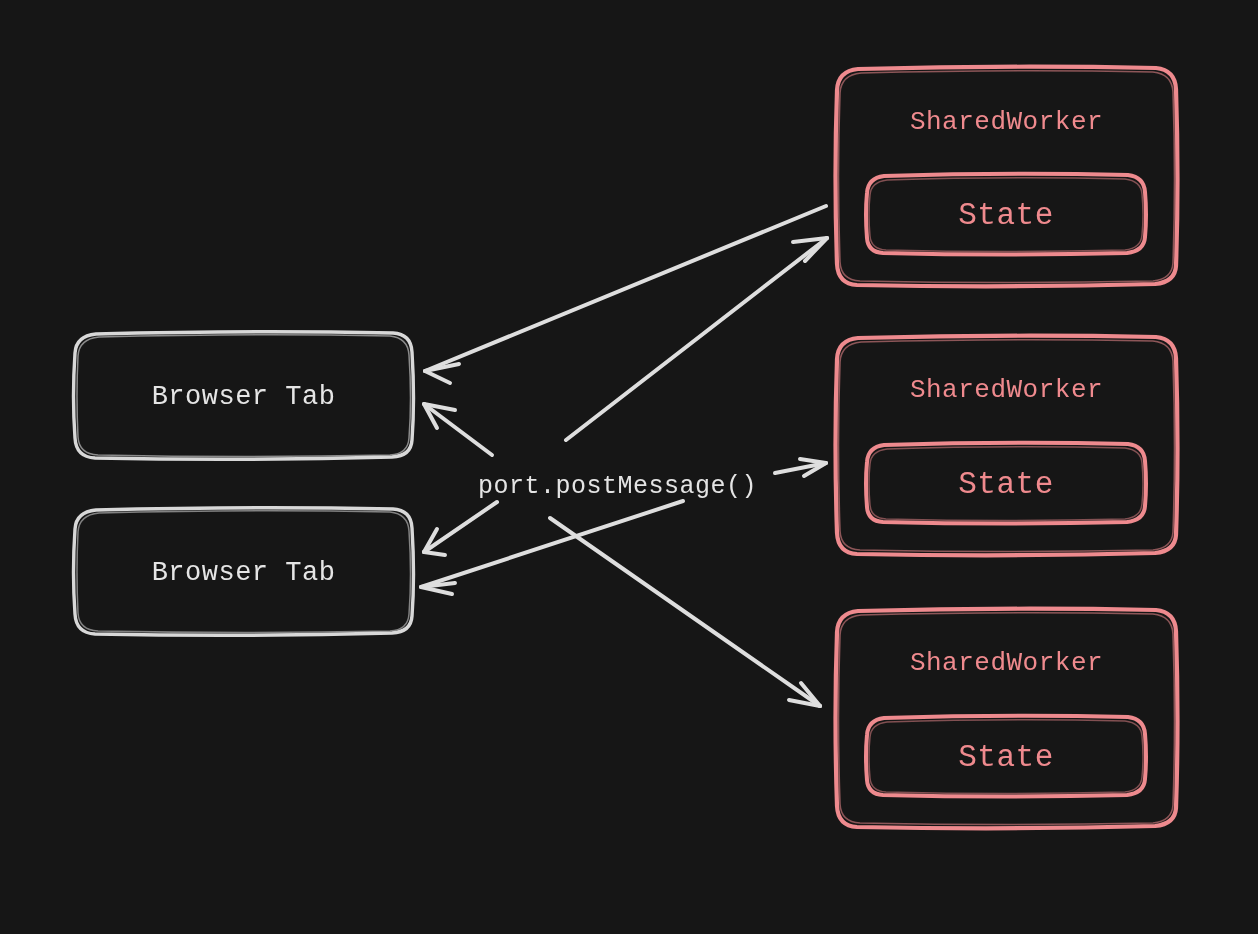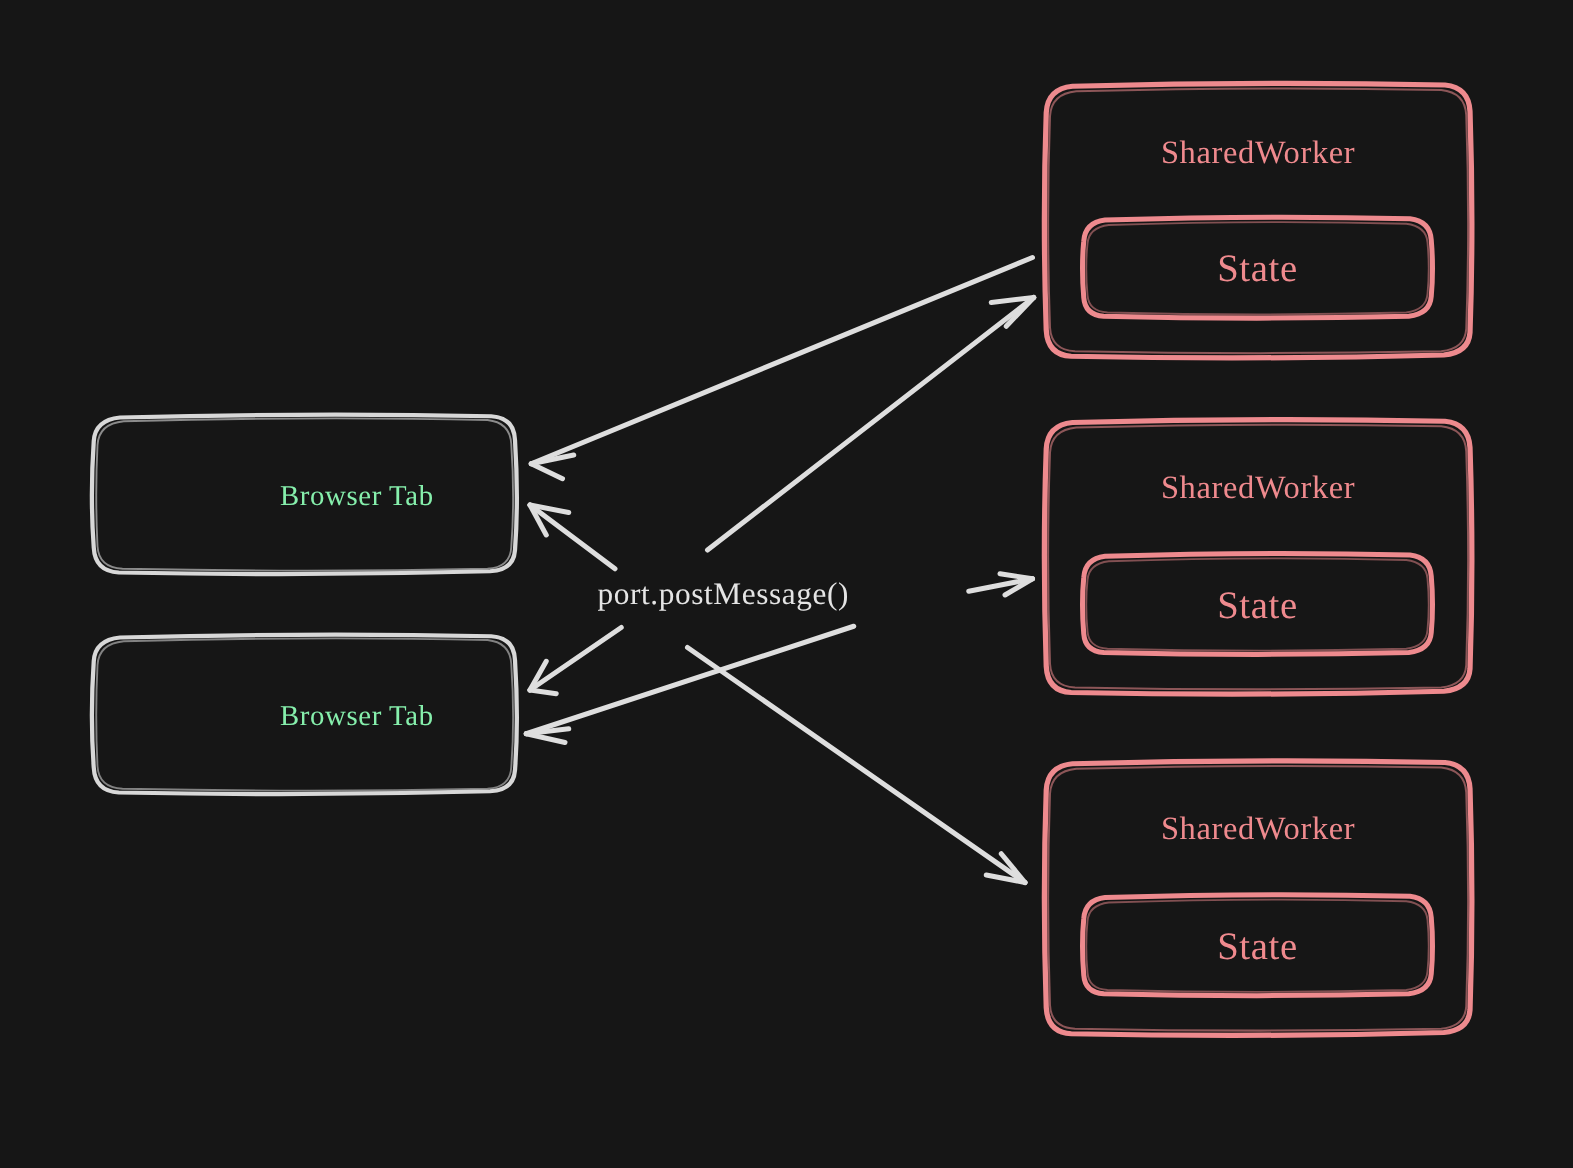--- a/index.html
+++ b/index.html
@@ -24,28 +24,27 @@
     inset: 0;
     width: 1258px;
     height: 934px;
   }
   .node-label {
     position: absolute;
     display: flex;
     align-items: center;
     justify-content: center;
     white-space: nowrap;
-    font-family: Liberation Serif, serif;
+    font-family: Liberation Mono, monospace;
     pointer-events: none;
     letter-spacing: 0.5px;
   }
   .lbl-tab {
-    color: #86efac;
-    font-size: 23px;
-    margin-left: 42px;
+    color: #e5e5e5;
+    font-size: 27px;
   }
   .lbl-worker {
     color: #ef8a8e;
     font-size: 26px;
   }
   .lbl-state {
     color: #ef8a8e;
     font-size: 31px;
   }
   .lbl-edge {
@@ -156,15 +155,15 @@
 
   <div class="node-label lbl-worker" style="left:837px; top:103px; width:339px; height:38px;">SharedWorker</div>
   <div class="node-label lbl-state" style="left:867px; top:196px; width:278px; height:38px;">State</div>
 
   <div class="node-label lbl-worker" style="left:837px; top:371px; width:339px; height:38px;">SharedWorker</div>
   <div class="node-label lbl-state" style="left:867px; top:465px; width:278px; height:38px;">State</div>
 
   <div class="node-label lbl-worker" style="left:837px; top:644px; width:339px; height:38px;">SharedWorker</div>
   <div class="node-label lbl-state" style="left:867px; top:738px; width:278px; height:38px;">State</div>
 
-  <div class="node-label lbl-edge" style="left:478px; top:458px; width:288px; height:36px; justify-content:flex-start;">port.postMessage()</div>
+  <div class="node-label lbl-edge" style="left:478px; top:468px; width:288px; height:36px; justify-content:flex-start;">port.postMessage()</div>
 
 </div>
 
 </body></html>

